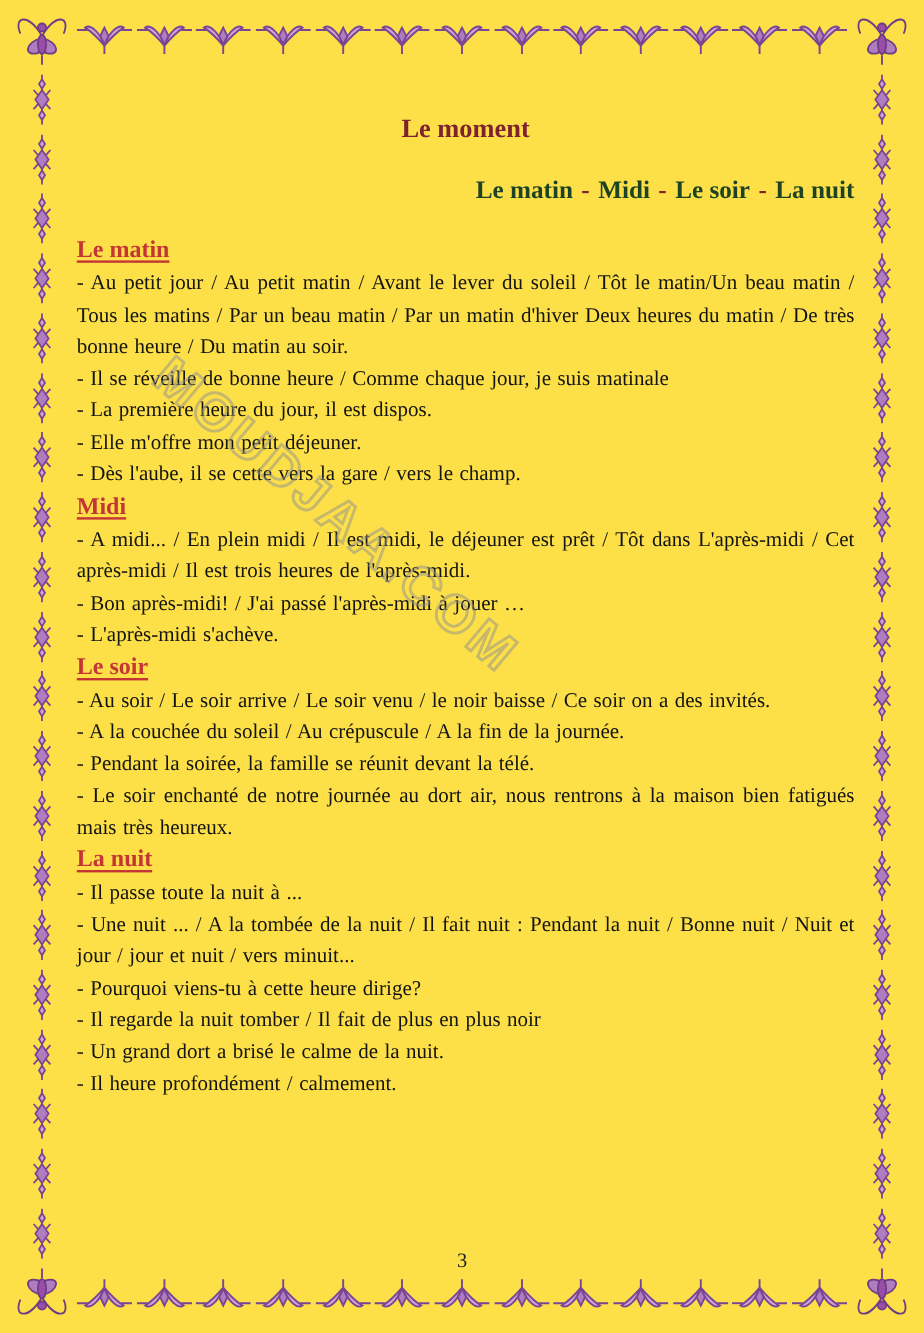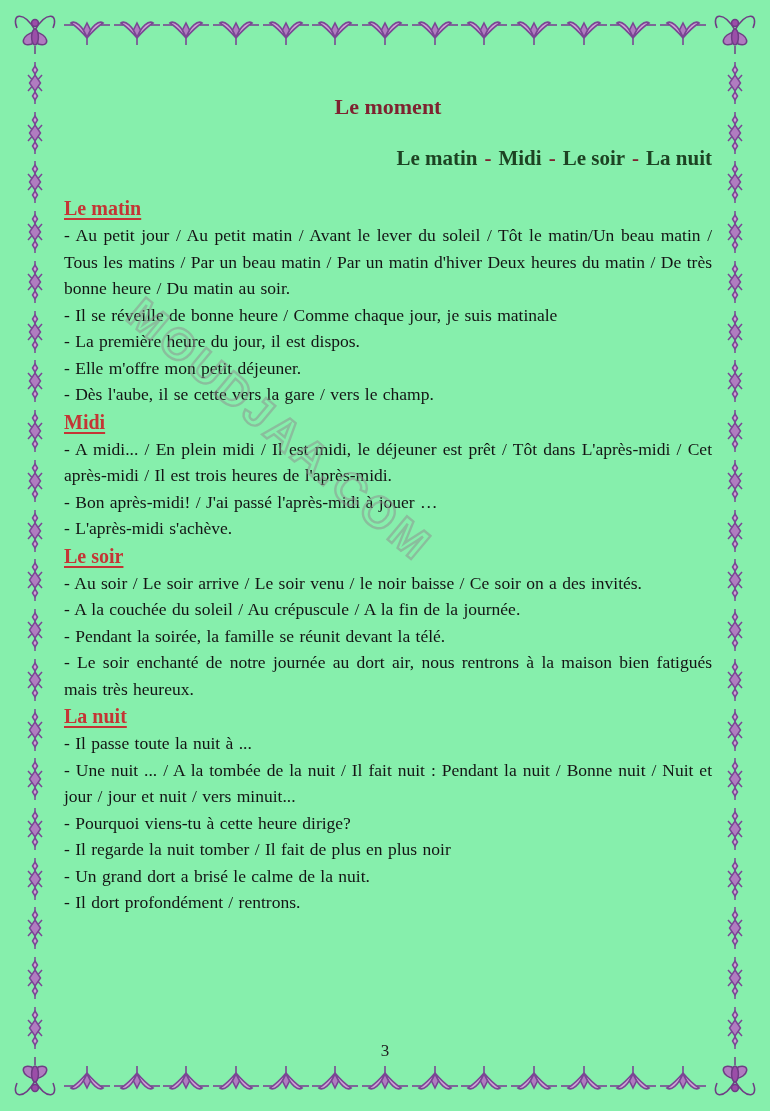--- a/index.html
+++ b/index.html
@@ -2,21 +2,21 @@
 <html style="--c-title: #7e2230; --c-subtitle: #1d4323; --c-heading: #c43535; --c-ornament: #7a4694; --c-watermark: #8f8f8f;"><head>
 <meta charset="utf-8">
 <style>
   :root{
     --c-title:#7e2230; --c-subtitle:#1d4323; --c-heading:#c43535;
     --c-ornament:#7a4694; --c-ornament-fill:#cfa3d6; --c-watermark:#8f8f8f;
   }
   html,body{margin:0;padding:0;background:#e8e8e8;}
   .page{
     position:relative;width:770px;height:1111px;margin:0 auto;
-    background:#86efac;overflow:hidden;
+    background:#fde047;overflow:hidden;
     font-family:"Liberation Serif","DejaVu Serif",serif;color:#141414;
   }
   
   .border-layer{position:absolute;inset:0;z-index:1;pointer-events:none;}
   .corner{position:absolute;width:52px;height:52px;}
   .c-tl{left:9px;top:6px}
   .c-tr{right:9px;top:6px;transform:scaleX(-1)}
   .c-bl{left:9px;bottom:6px;transform:scaleY(-1)}
   .c-br{right:9px;bottom:6px;transform:scale(-1,-1)}
   .edge{position:absolute;display:flex;justify-content:space-between;align-items:center;}
@@ -873,20 +873,20 @@
           <p class="text-line">- Le soir enchanté de notre journée au dort air, nous rentrons à la maison bien fatigués mais très heureux.</p>
         </section>
 
   <section class="sec">
     <h3 class="sec-heading">La nuit</h3>
   <p class="text-line">- Il passe toute la nuit à ...</p>
           <p class="text-line">- Une nuit ... / A la tombée de la nuit / Il fait nuit : Pendant la nuit / Bonne nuit / Nuit et jour / jour et nuit / vers minuit...</p>
           <p class="text-line">- Pourquoi viens-tu à cette heure dirige?</p>
           <p class="text-line">- Il regarde la nuit tomber / Il fait de plus en plus noir</p>
           <p class="text-line">- Un grand dort a brisé le calme de la nuit.</p>
-          <p class="text-line">- Il dort profondément / rentrons.</p>
+          <p class="text-line">- Il heure profondément / calmement.</p>
         </section>
 </div>
   </div>
 
   <div class="watermark">MOUDJAA.COM</div>
   <div class="page-number">3</div>
 </div>
 
 </body></html>

